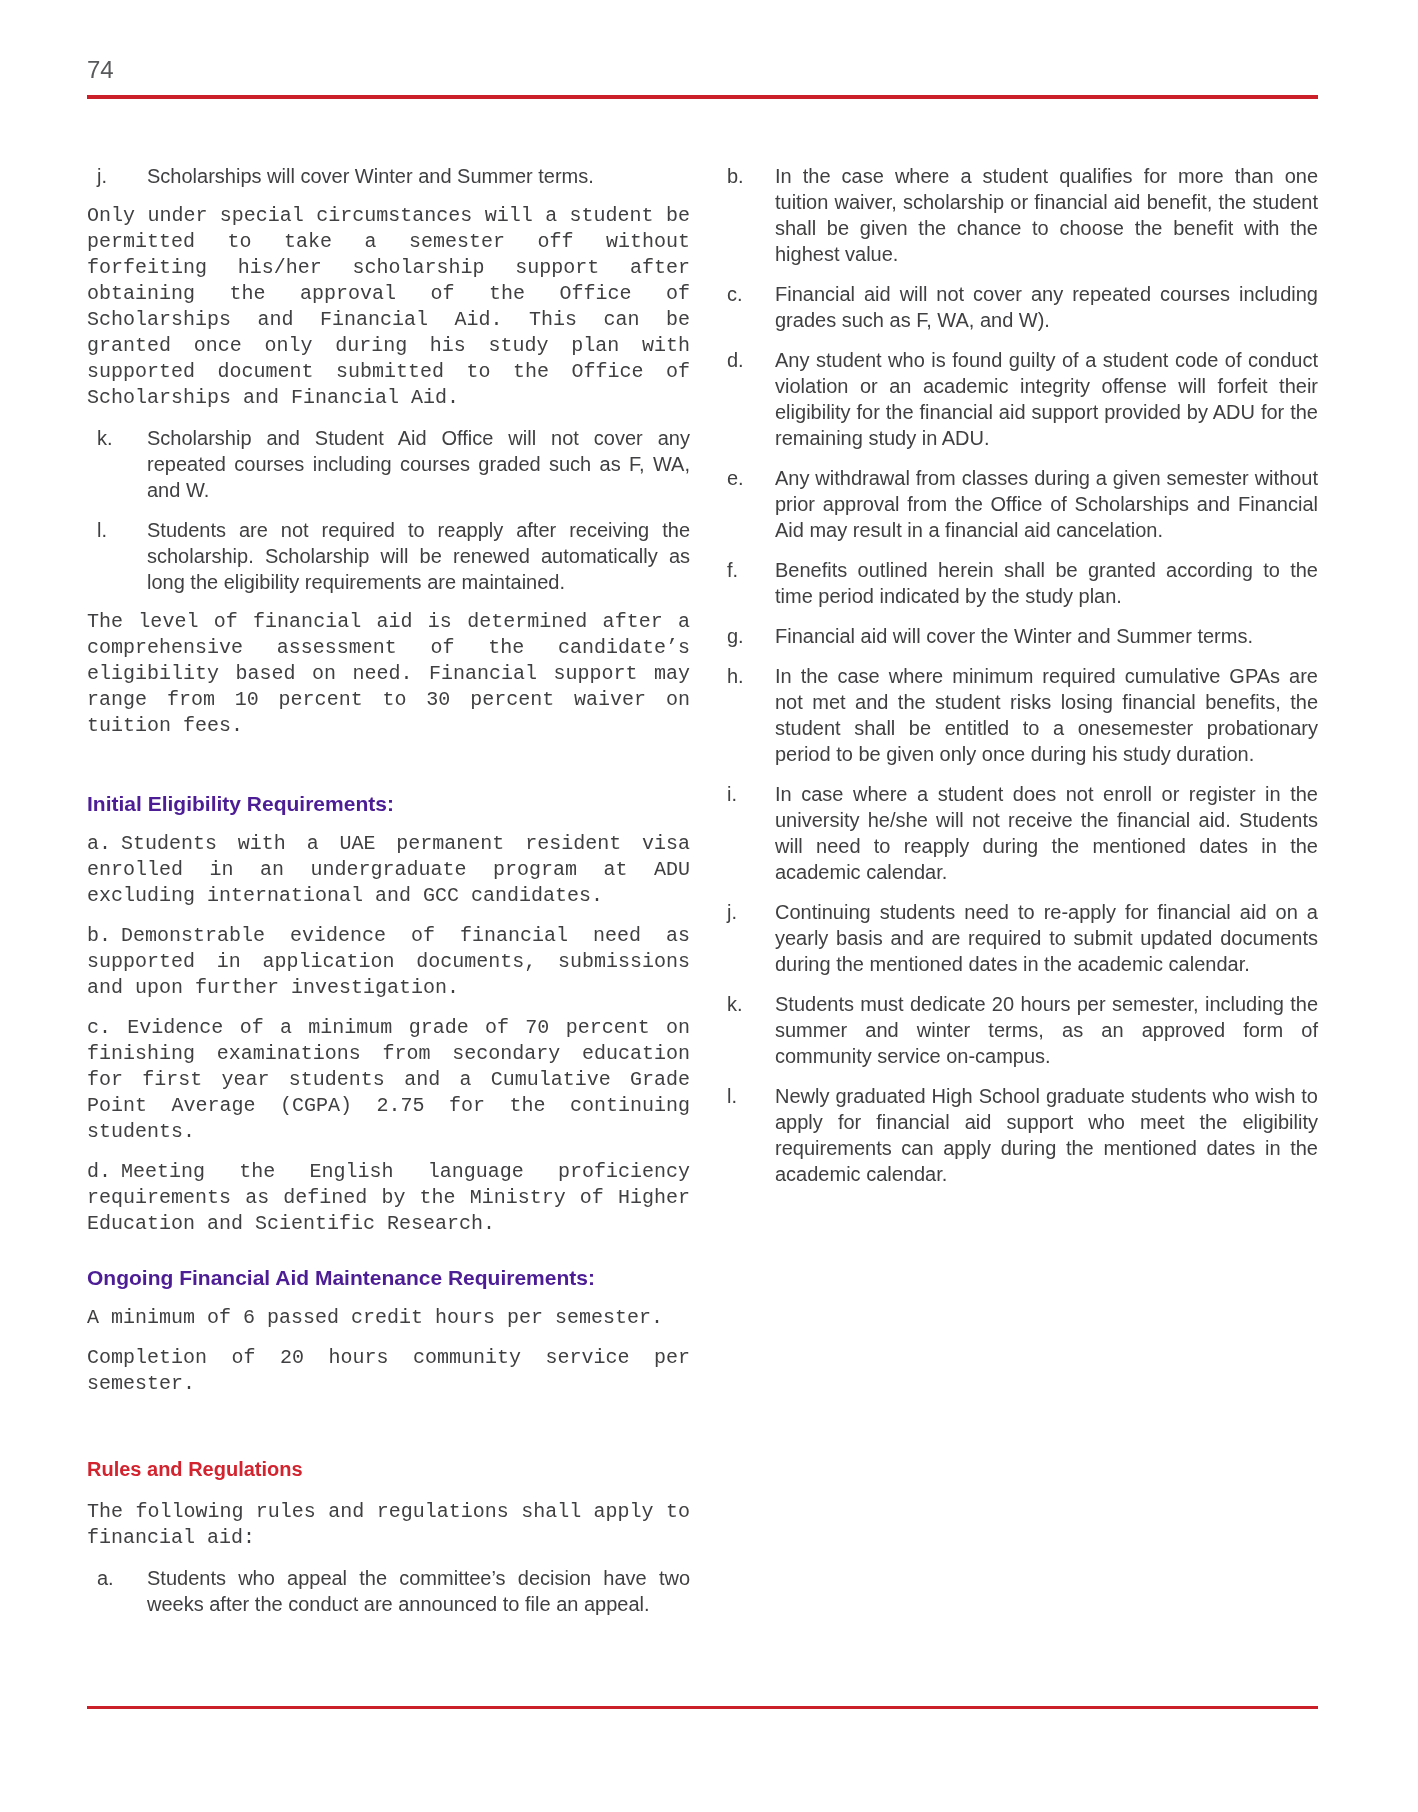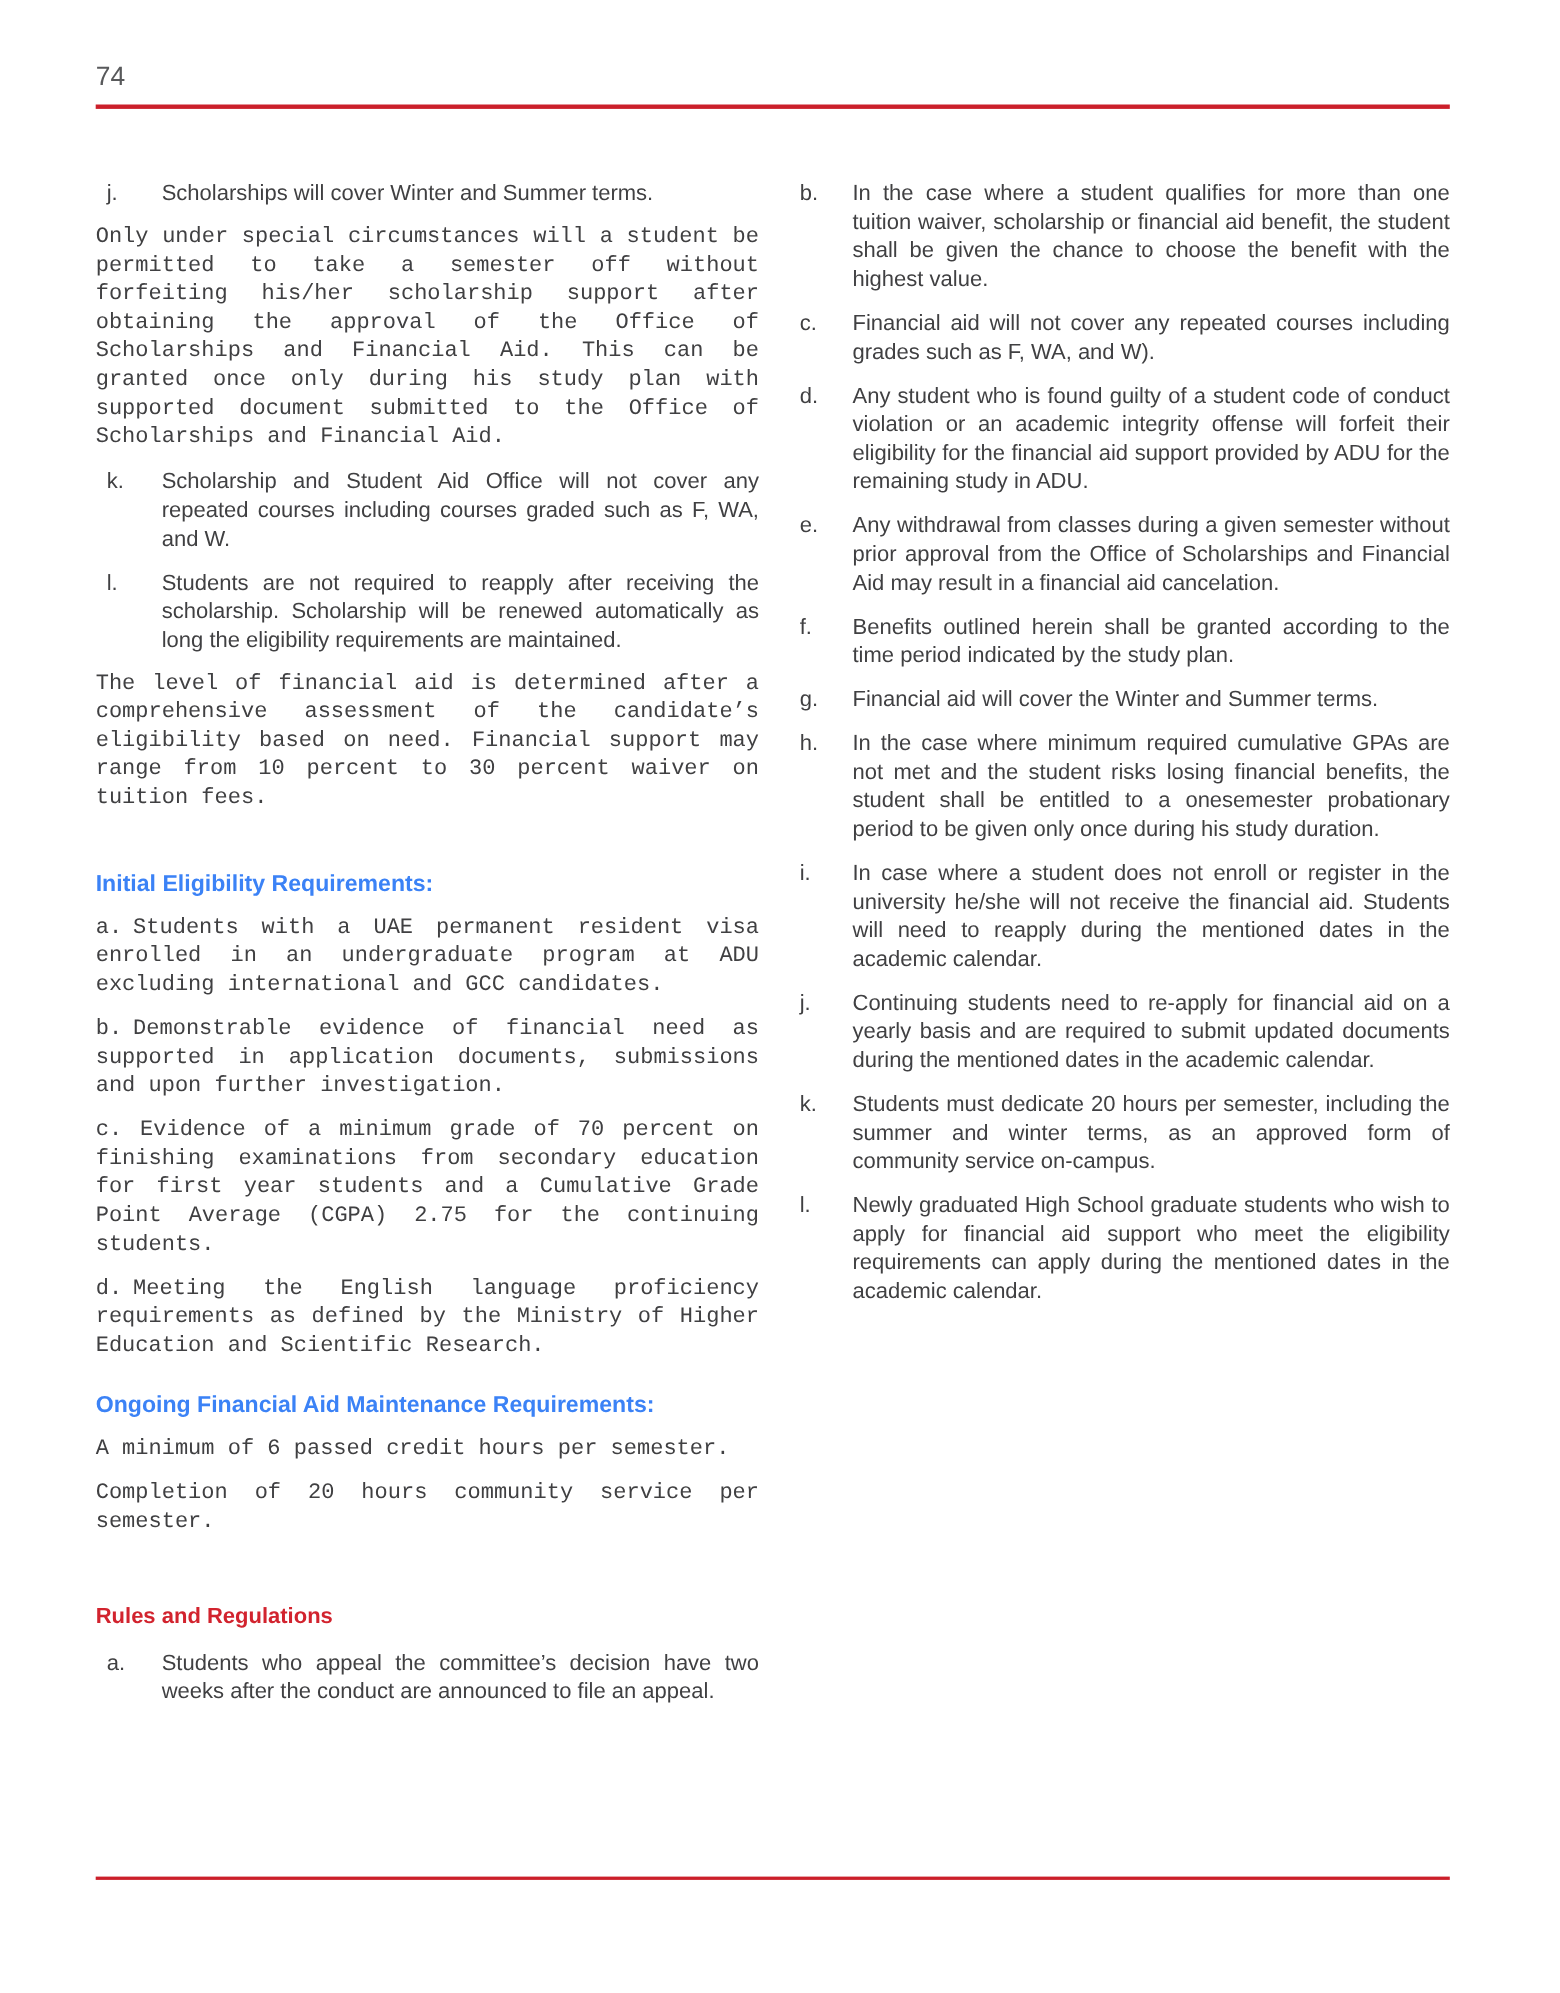--- a/index.html
+++ b/index.html
@@ -35,21 +35,21 @@
   h1.h-red{
     font-size:33px;line-height:40px;font-weight:bold;
     color:#D2232E;margin:22px 0 18px 0;
   }
   h2.h-red-small{
     font-size:20px;line-height:32px;font-weight:bold;
     color:#D2232E;margin:56px 0 14px 0;
   }
   h3.h-bold{
     font-size:21px;line-height:26px;font-weight:bold;
-    color:#3b82f6;margin:28px 0 14px 0;
+    color:#4c1d95;margin:28px 0 14px 0;
   }
   h3.sp-before-lg{margin-top:52px;}
   .footer{
     position:absolute;left:87px;right:100px;top:1706px;
   }
   .bottom-rule{height:3px;}
   .footer-text{
     margin-top:12px;
     font-size:22px;line-height:28px;
     display:flex;gap:10px;align-items:baseline;
@@ -99,20 +99,21 @@
       <p class="para">c. Evidence of a minimum grade of 70 percent on finishing examinations from secondary education for first year students and a Cumulative Grade Point Average (CGPA) 2.75 for the continuing students.</p>
       <p class="para">d. Meeting the English language proficiency requirements as defined by the Ministry of Higher Education and Scientific Research.</p>
 
       <h3 class="h-bold">Ongoing Financial Aid Maintenance Requirements:</h3>
 
       <p class="para">A minimum of 6 passed credit hours per semester.</p>
       <p class="para">Completion of 20 hours community service per semester.</p>
 
       <h2 class="h-red-small">Rules and Regulations</h2>
 
+      <p class="para">The following rules and regulations shall apply to financial aid:</p>
 
       <div class="hang-item">
         <span class="hang-label">a.</span>
         <span class="hang-text">Students who appeal the committee’s decision have two weeks after the conduct are announced to file an appeal.</span>
       </div>
 
     </div>
 
     <div class="col col-right">
 

